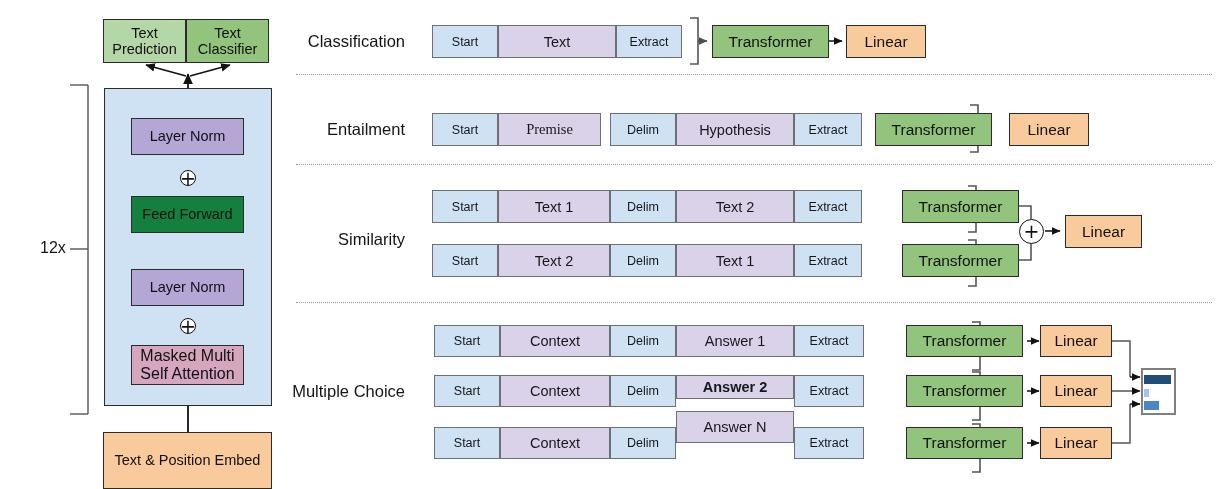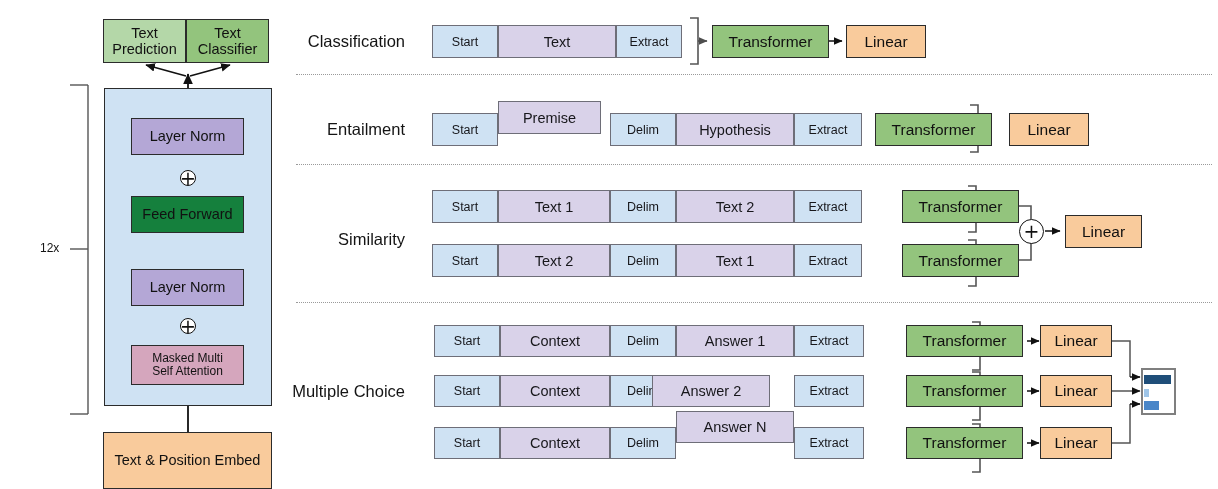--- a/index.html
+++ b/index.html
@@ -32,21 +32,21 @@
   .c-green{background:#93c47d;}
   .c-purple{background:#b4a7d6;}
   .c-yellow{background:#15803d;}
   .c-pink{background:#d5a6bd;}
   .c-orange{background:#f9cb9c;}
   .c-tokblue{background:#cfe2f3;}
   .c-tokpurple{background:#d9d2e9;}
 
   
   .t12{font-size:12.5px;}
-  .t13{font-size:12px;}
+  .t13{font-size:16px;}
   .t14{font-size:14.5px;}
   .t15{font-size:15.5px;}
   .t16{font-size:16.5px;}
 
   .label{
     position:absolute;display:flex;align-items:center;
     color:#141414;white-space:nowrap;
   }
   .label.rt{justify-content:flex-end;}
 
@@ -197,21 +197,21 @@
   <div class="label rt t16" style="left:255px;top:219px;width:150px;height:24px;margin-top:8px;">Similarity</div>
   <div class="label rt t16" style="left:240px;top:379px;width:165px;height:24px;">Multiple Choice</div>
 
   <div class="tok c-tokblue t12" style="left:432px;top:25px;width:66px;height:33px;">Start</div>
   <div class="tok c-tokpurple t14" style="left:498px;top:25px;width:118px;height:33px;">Text</div>
   <div class="tok c-tokblue t12" style="left:616px;top:25px;width:66px;height:33px;">Extract</div>
   <div class="box c-green t15" style="left:712px;top:25px;width:117px;height:33px;">Transformer</div>
   <div class="box c-orange t15" style="left:846px;top:25px;width:80px;height:33px;">Linear</div>
 
   <div class="tok c-tokblue t12" style="left:432px;top:113px;width:66px;height:33px;">Start</div>
-  <div class="tok c-tokpurple t14" style="left:498px;top:101px;width:103px;height:33px;">Premise</div>
+  <div class="tok c-tokpurple t14" style="left:498px;top:113px;width:103px;height:33px;font-family:Liberation Serif, serif;">Premise</div>
   <div class="tok c-tokblue t12" style="left:610px;top:113px;width:66px;height:33px;">Delim</div>
   <div class="tok c-tokpurple t14" style="left:676px;top:113px;width:118px;height:33px;">Hypothesis</div>
   <div class="tok c-tokblue t12" style="left:794px;top:113px;width:68px;height:33px;">Extract</div>
   <div class="box c-green t15" style="left: 875px; top: 113px; width: 117px; height: 33px;">Transformer</div>
   <div class="box c-orange t15" style="left: 1009px; top: 113px; width: 80px; height: 33px;">Linear</div>
 
   <div class="tok c-tokblue t12" style="left:432px;top:190px;width:66px;height:33px;">Start</div>
   <div class="tok c-tokpurple t14" style="left:498px;top:190px;width:112px;height:33px;">Text 1</div>
   <div class="tok c-tokblue t12" style="left:610px;top:190px;width:66px;height:33px;">Delim</div>
   <div class="tok c-tokpurple t14" style="left:676px;top:190px;width:118px;height:33px;">Text 2</div>
@@ -232,21 +232,21 @@
   <div class="tok c-tokpurple t14" style="left:500px;top:325px;width:110px;height:32px;">Context</div>
   <div class="tok c-tokblue t12" style="left:610px;top:325px;width:66px;height:32px;">Delim</div>
   <div class="tok c-tokpurple t14" style="left:676px;top:325px;width:118px;height:32px;">Answer 1</div>
   <div class="tok c-tokblue t12" style="left:794px;top:325px;width:70px;height:32px;">Extract</div>
   <div class="box c-green t15" style="left: 906px; top: 325px; width: 117px; height: 32px;">Transformer</div>
   <div class="box c-orange t15" style="left:1040px;top:325px;width:72px;height:32px;">Linear</div>
 
   <div class="tok c-tokblue t12" style="left:434px;top:375px;width:66px;height:32px;">Start</div>
   <div class="tok c-tokpurple t14" style="left:500px;top:375px;width:110px;height:32px;">Context</div>
   <div class="tok c-tokblue t12" style="left:610px;top:375px;width:66px;height:32px;">Delim</div>
-  <div class="tok c-tokpurple t14" style="left:652px;top:375px;width:118px;height:32px;">Answer 2</div>
+  <div class="tok c-tokpurple t14" style="left:676px;top:375px;width:118px;height:24px;font-weight:bold;">Answer 2</div>
   <div class="tok c-tokblue t12" style="left:794px;top:375px;width:70px;height:32px;">Extract</div>
   <div class="box c-green t15" style="left: 906px; top: 375px; width: 117px; height: 32px;">Transformer</div>
   <div class="box c-orange t15" style="left:1040px;top:375px;width:72px;height:32px;">Linear</div>
 
   <div class="tok c-tokblue t12" style="left:434px;top:427px;width:66px;height:32px;">Start</div>
   <div class="tok c-tokpurple t14" style="left:500px;top:427px;width:110px;height:32px;">Context</div>
   <div class="tok c-tokblue t12" style="left:610px;top:427px;width:66px;height:32px;">Delim</div>
   <div class="tok c-tokpurple t14" style="left:676px;top:411px;width:118px;height:32px;">Answer N</div>
   <div class="tok c-tokblue t12" style="left:794px;top:427px;width:70px;height:32px;">Extract</div>
   <div class="box c-green t15" style="left: 906px; top: 427px; width: 117px; height: 32px;">Transformer</div>

